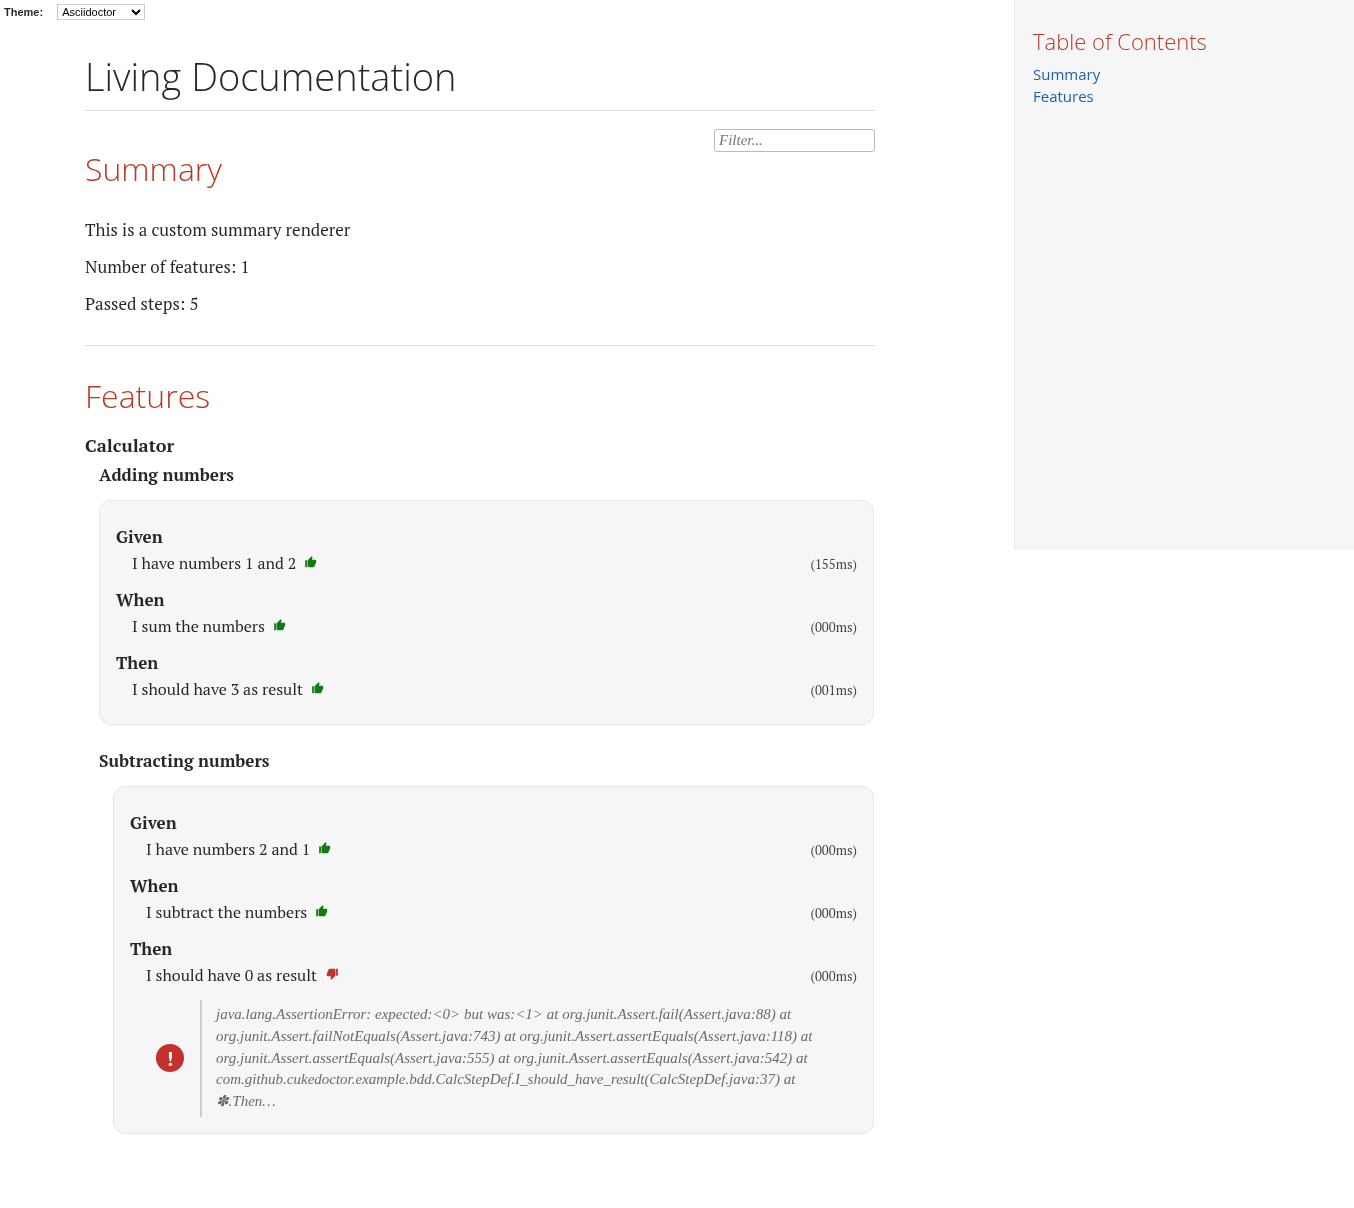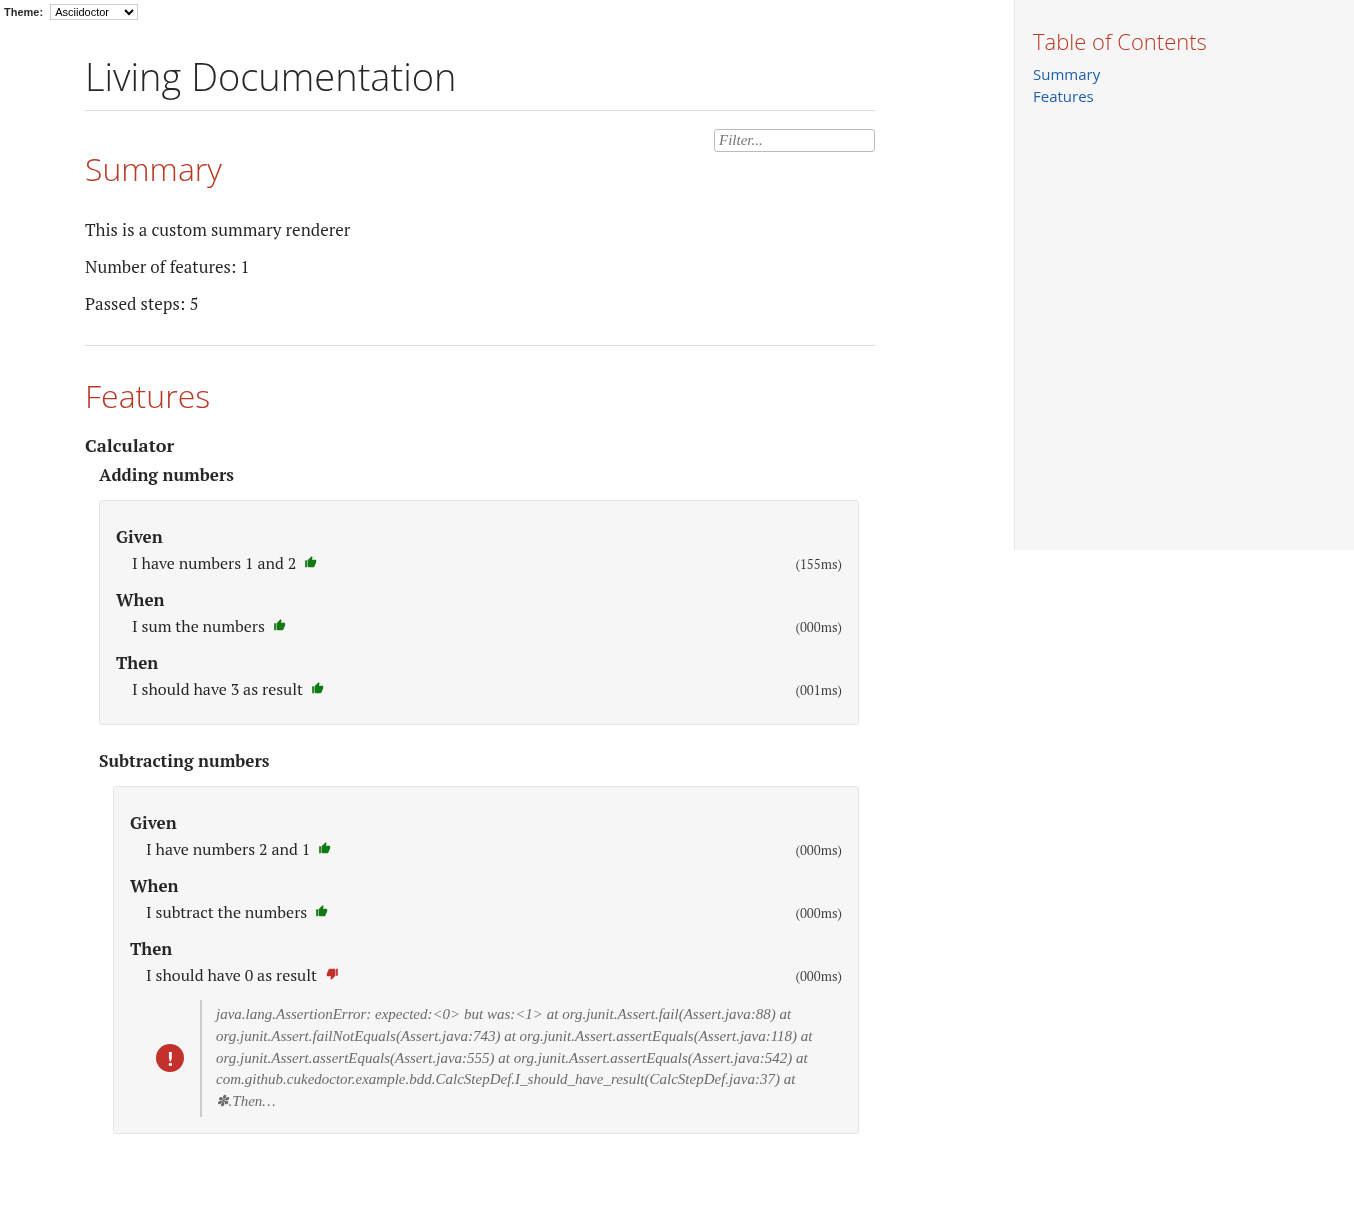--- a/index.html
+++ b/index.html
@@ -11,21 +11,21 @@
     font-size: 16px;
   }
   .page-wrap { display: flex; min-height: 100vh; }
   .main-col { flex: 1; padding: 0 0 40px 0; }
   .theme-bar {
     padding: 4px 0 0 4px;
     font-family: Arial, sans-serif;
     font-size: 11px;
     font-weight: bold;
   }
-  .theme-bar label { margin-right: 4px; }
+  .theme-bar label { margin-right: 11px; }
   .theme-bar select {
     font-size: 11px;
     font-family: Arial, sans-serif;
     width: 88px;
     border: 1px solid #ccc;
     background: #fff;
   }
   .content-inner {
     max-width: 830px;
     margin: 0 0 0 85px;
@@ -74,22 +74,22 @@
     margin: 16px 0 6px 0;
   }
   .scenario-name {
     font-weight: bold;
     font-size: 17px;
     margin: 6px 0 14px 14px;
   }
   .scenario-block {
     background: #f6f6f6;
     border: 1px solid #e6e6e6;
-    border-radius: 3px;
-    margin: 0 16px 24px 14px;
+    border-radius: 12px;
+    margin: 0 1px 24px 14px;
     padding: 14px 16px 10px 16px;
   }
   .step-keyword {
     font-weight: bold;
     font-size: 17px;
     margin: 10px 0 4px 0;
   }
   .step-row {
     display: flex;
     justify-content: space-between;

